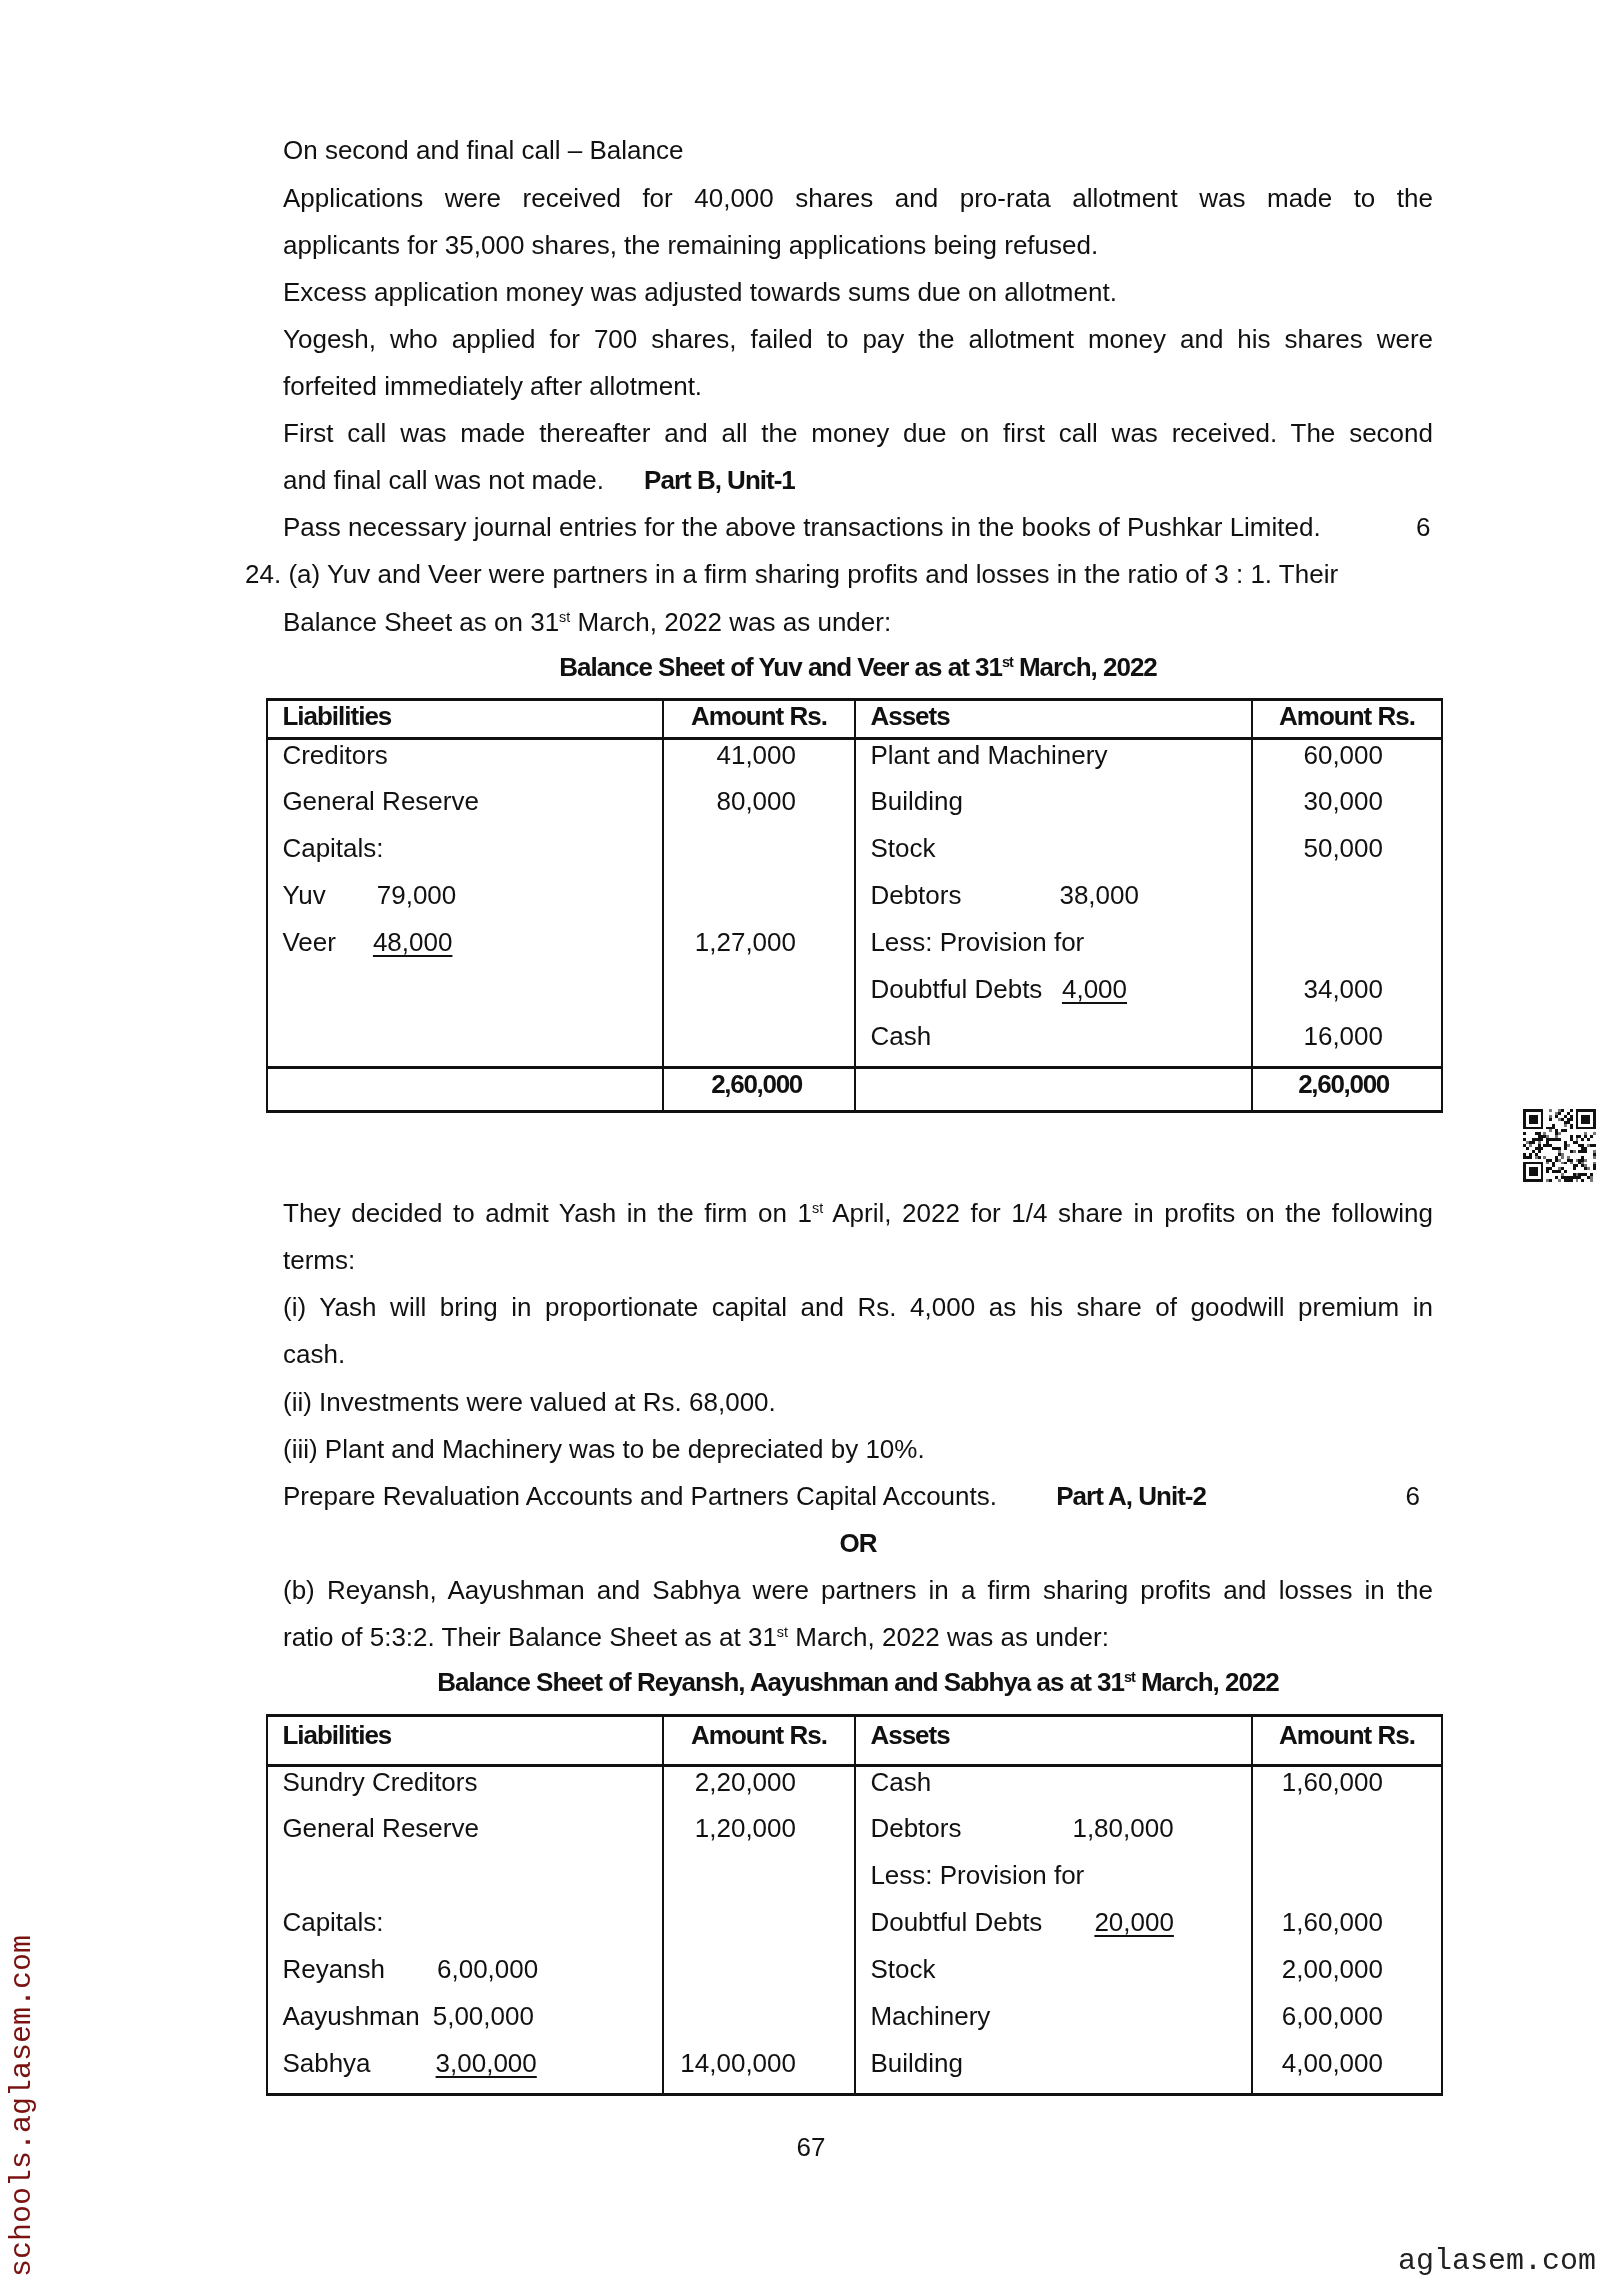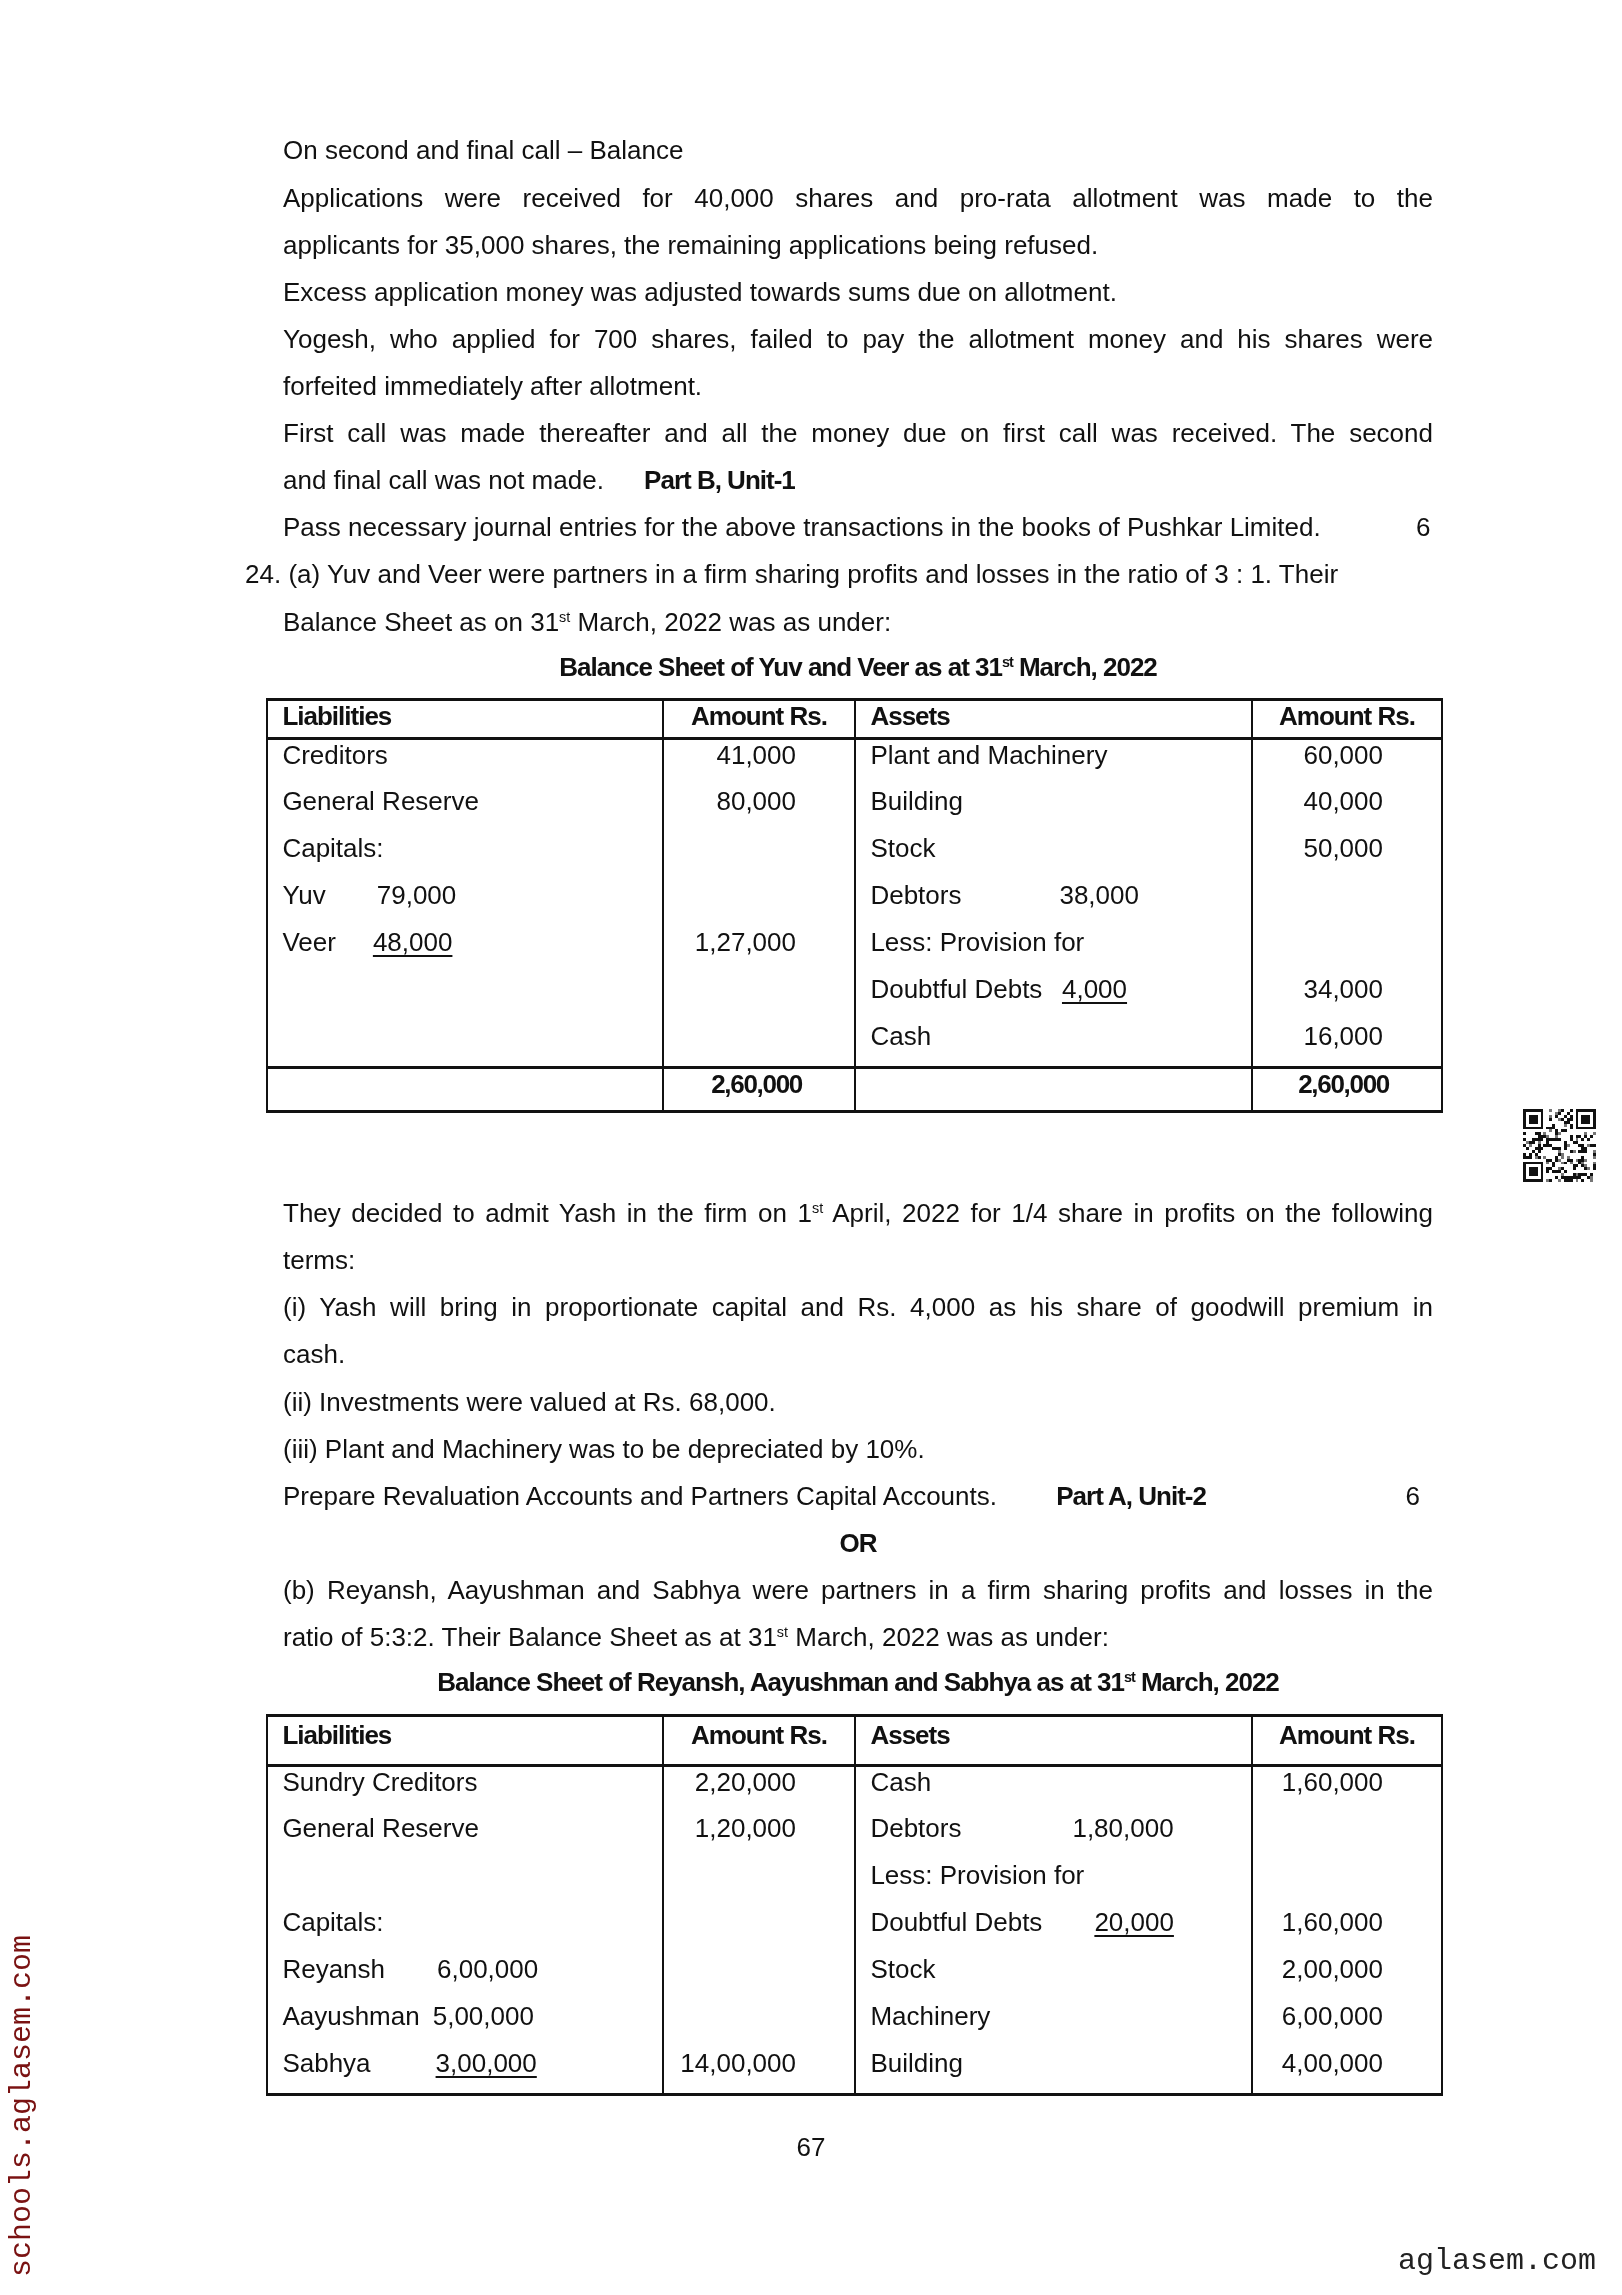--- a/index.html
+++ b/index.html
@@ -83,21 +83,21 @@
         <tr style="height: 47px;">
           <td><span>Creditors</span></td>
           <td class="amt"><span>41,000</span></td>
           <td><span>Plant and Machinery</span></td>
           <td class="amt"><span>60,000</span></td>
         </tr>
         <tr style="height: 47px;">
           <td><span>General Reserve</span></td>
           <td class="amt"><span>80,000</span></td>
           <td><span>Building</span></td>
-          <td class="amt"><span>40,000</span></td>
+          <td class="amt"><span>30,000</span></td>
         </tr>
         <tr style="height: 47px;">
           <td><span>Capitals:</span></td>
           <td class="amt"><span></span></td>
           <td><span>Stock</span></td>
           <td class="amt"><span>50,000</span></td>
         </tr>
         <tr style="height: 47px;">
           <td><span>Yuv</span><span class="sub" style="margin-left: 51px;">79,000</span></td>
           <td class="amt"><span></span></td>

